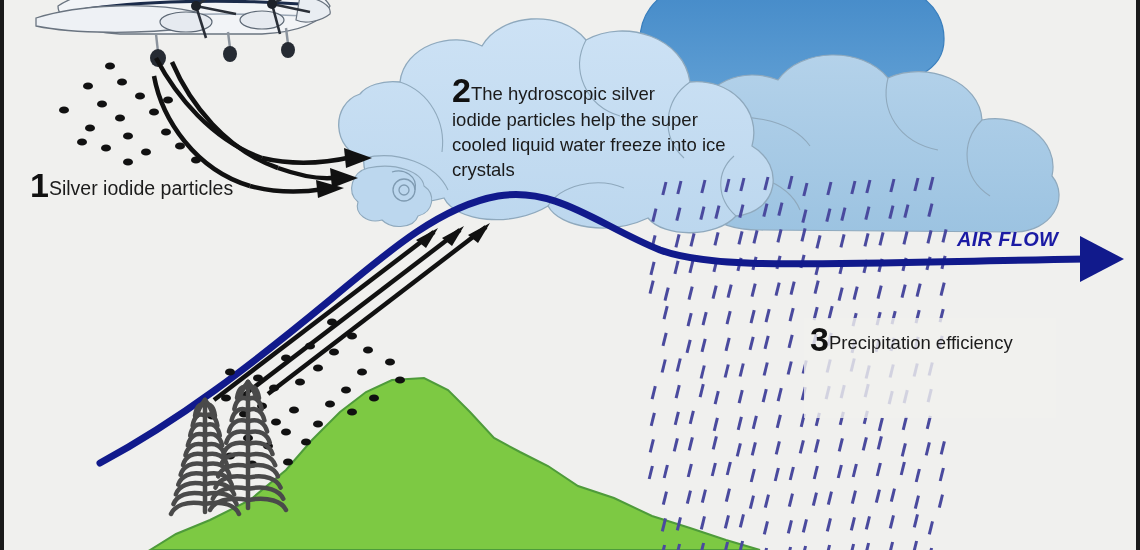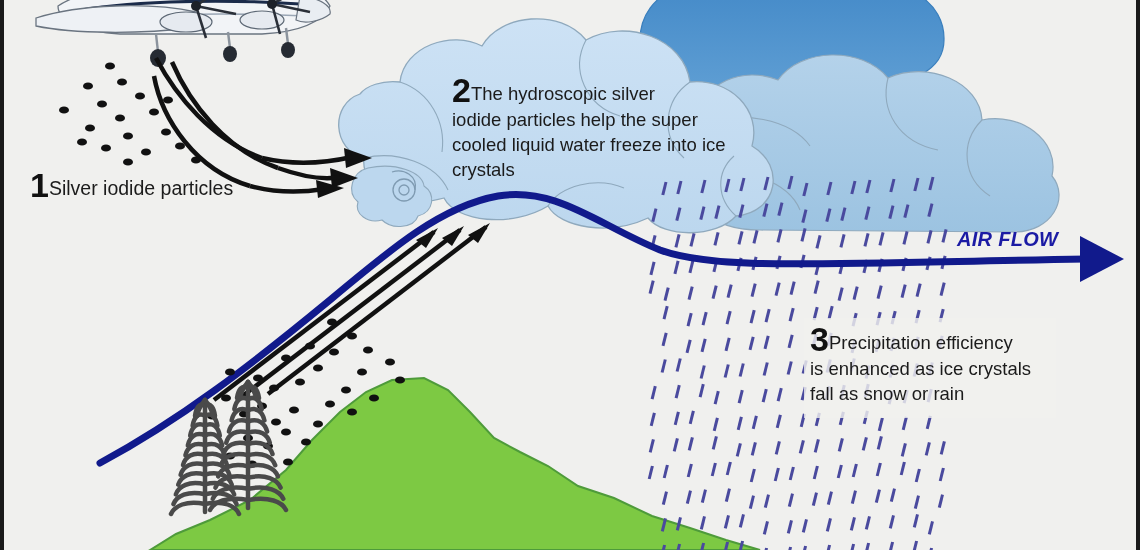--- a/index.html
+++ b/index.html
@@ -537,18 +537,17 @@
   </div>
 
   <div class="callout" id="callout-2">
     <span class="num">2</span><span class="body">The hydroscopic silver</span>
     <div class="body">iodide particles help the super cooled liquid water freeze into ice crystals</div>
   </div>
 
   <div class="callout" id="callout-3">
     <div class="bgfill"></div>
     <span class="num">3</span><span class="body">Precipitation efficiency</span>
-    <div class="body">is enhanced as ice crystals fall as snow or rain</div>
   </div>
 
   <div id="airflow-label">AIR FLOW</div>
 
 </div>
 
 </body></html>

